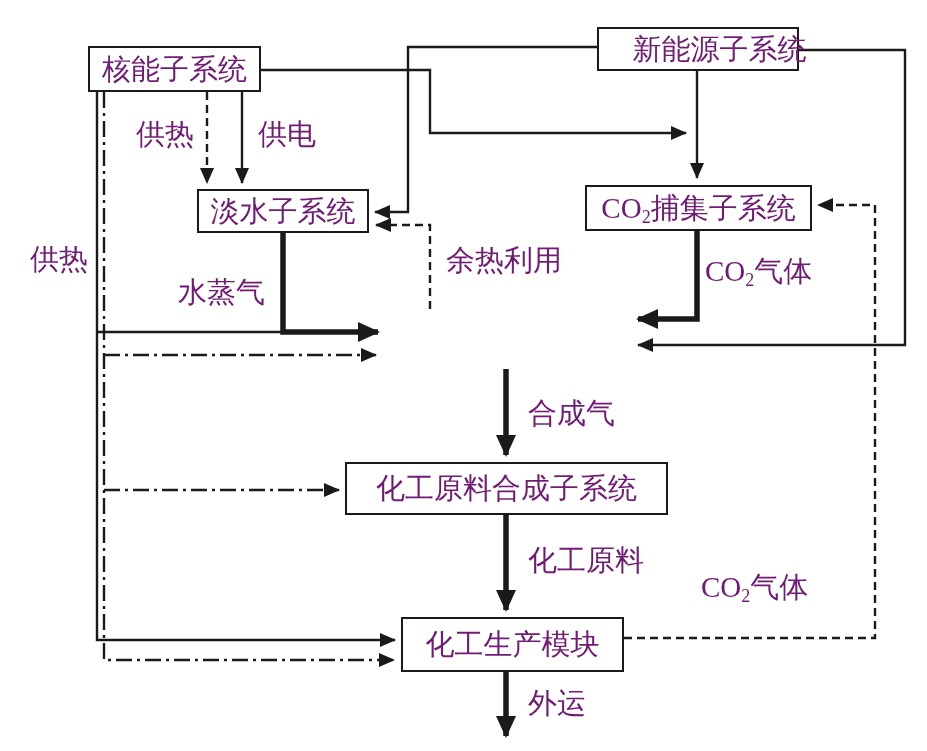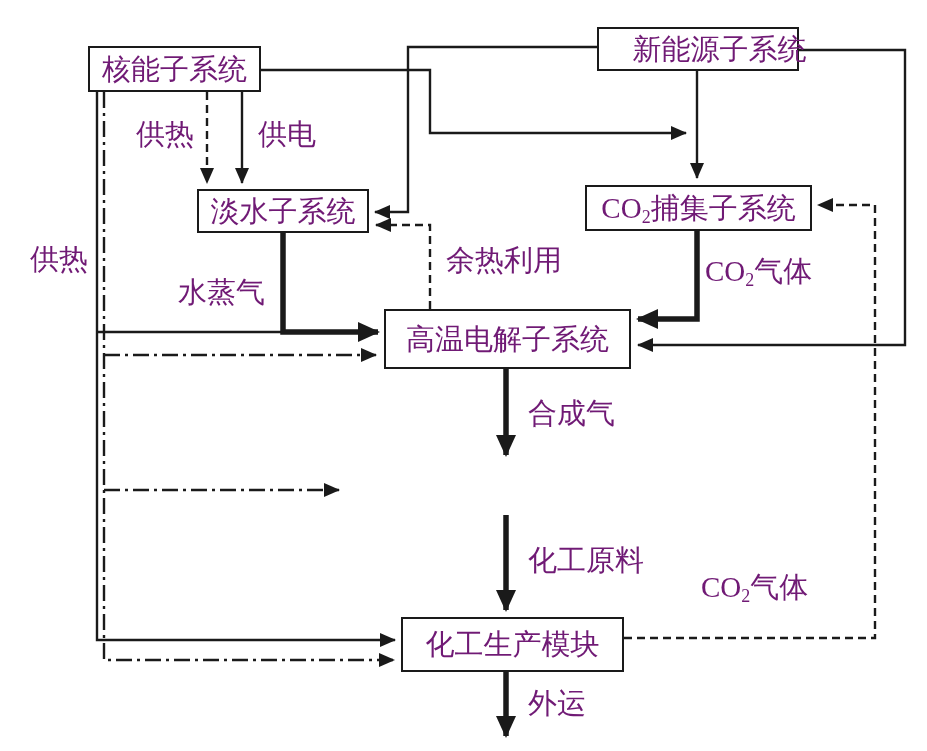--- a/index.html
+++ b/index.html
@@ -87,24 +87,24 @@
   <div class="node" style="left:197px;top:189px;width:172px;height:44px;">
     <span>淡水子系统</span>
   </div>
 
   <div class="node" style="left:585px;top:185px;width:227px;height:46px;">
     <span>
       <span>CO</span><span class="subscript">2</span><span>捕集子系统</span>
     </span>
   </div>
 
-  <div class="node" style="left:384px;top:309px;width:247px;height:60px;">
-    <span>高温电解子系统</span>
+
+  <div class="node" style="left:345px;top:462px;width:323px;height:53px;">
+    <span>化工原料合成子系统</span>
   </div>
-
 
   <div class="node" style="left:401px;top:617px;width:223px;height:55px;">
     <span>化工生产模块</span>
   </div>
 
   <div class="flow-label" style="left:136px;top:119px;">供热</div>
 
   <div class="flow-label" style="left:258px;top:119px;">供电</div>
 
   <div class="flow-label" style="left:30px;top:244px;">供热</div>

